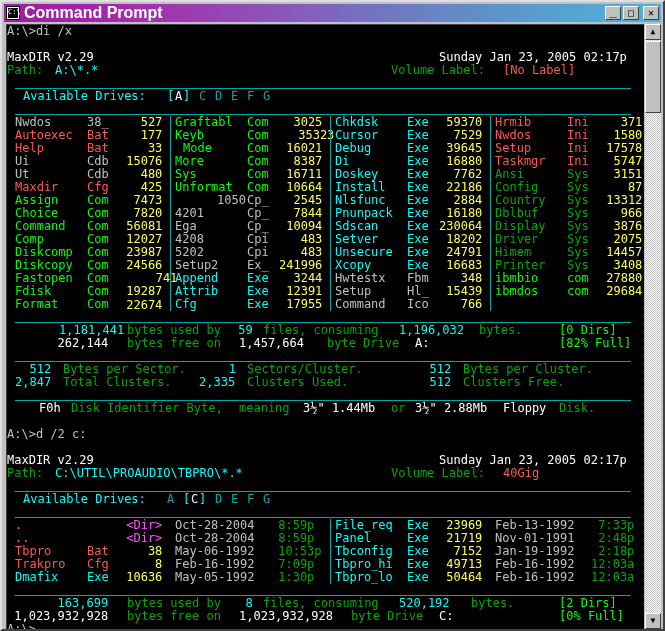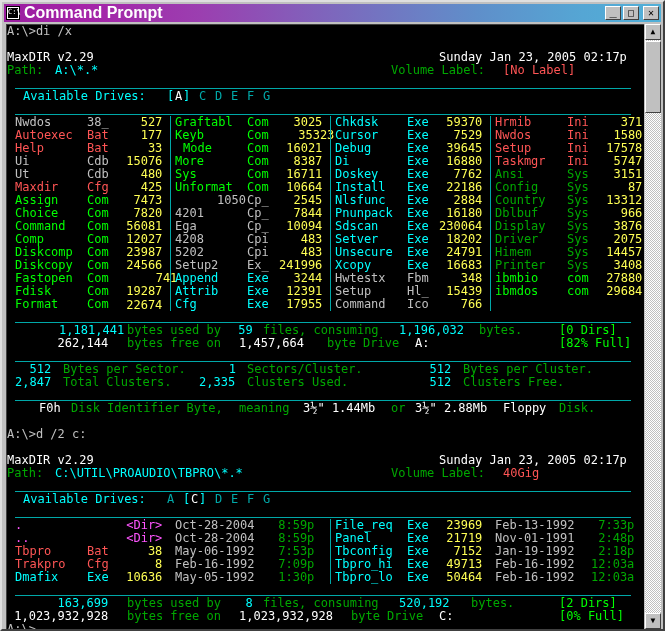--- a/index.html
+++ b/index.html
@@ -385,21 +385,21 @@
       <div class="line c-green" style="left: 264px; top: 494px;"> 8:59p</div>
       <div class="line c-magenta" style="left: 8px; top: 507px;">..       </div>
       <div class="line c-magenta" style="left: 80px; top: 507px;">    </div>
       <div class="line c-magenta" style="left: 112px; top: 507px;"> &lt;Dir&gt;</div>
       <div class="line c-white" style="left: 168px; top: 507px;">Oct-28-2004</div>
       <div class="line c-green" style="left: 264px; top: 507px;"> 8:59p</div>
       <div class="line c-bred" style="left: 8px; top: 520px;">Tbpro    </div>
       <div class="line c-bred" style="left: 80px; top: 520px;">Bat </div>
       <div class="line c-yellow" style="left: 112px; top: 520px;">    38</div>
       <div class="line c-white" style="left: 168px; top: 520px;">May-06-1992</div>
-      <div class="line c-green" style="left: 264px; top: 520px;"> 7:53p</div>
+      <div class="line c-green" style="left: 264px; top: 520px;"> 10:53p</div>
       <div class="line c-bred" style="left: 8px; top: 533px;">Trakpro  </div>
       <div class="line c-bred" style="left: 80px; top: 533px;">Cfg </div>
       <div class="line c-yellow" style="left: 112px; top: 533px;">     8</div>
       <div class="line c-white" style="left: 168px; top: 533px;">Feb-16-1992</div>
       <div class="line c-green" style="left: 264px; top: 533px;"> 7:09p</div>
       <div class="line c-bcyan" style="left: 8px; top: 546px;">Dmafix   </div>
       <div class="line c-bcyan" style="left: 80px; top: 546px;">Exe </div>
       <div class="line c-yellow" style="left: 112px; top: 546px;"> 10636</div>
       <div class="line c-white" style="left: 168px; top: 546px;">May-05-1992</div>
       <div class="line c-green" style="left: 264px; top: 546px;"> 1:30p</div>

